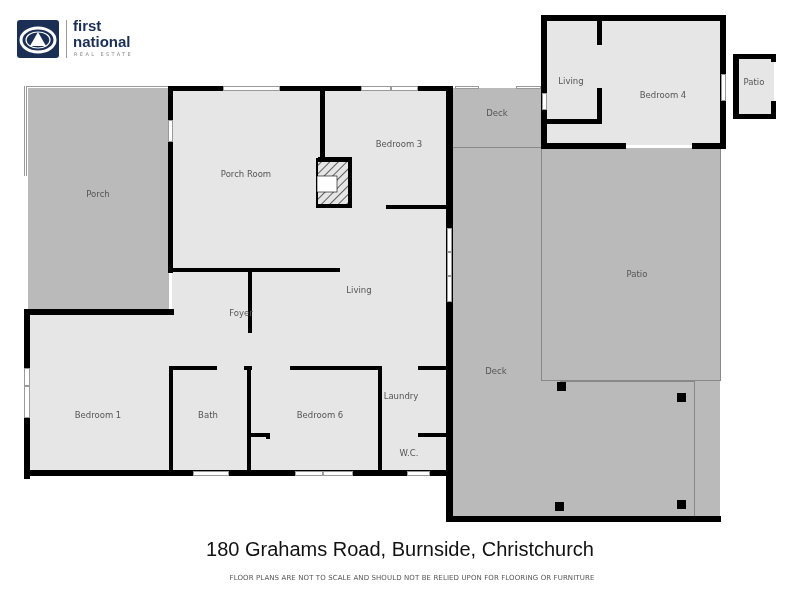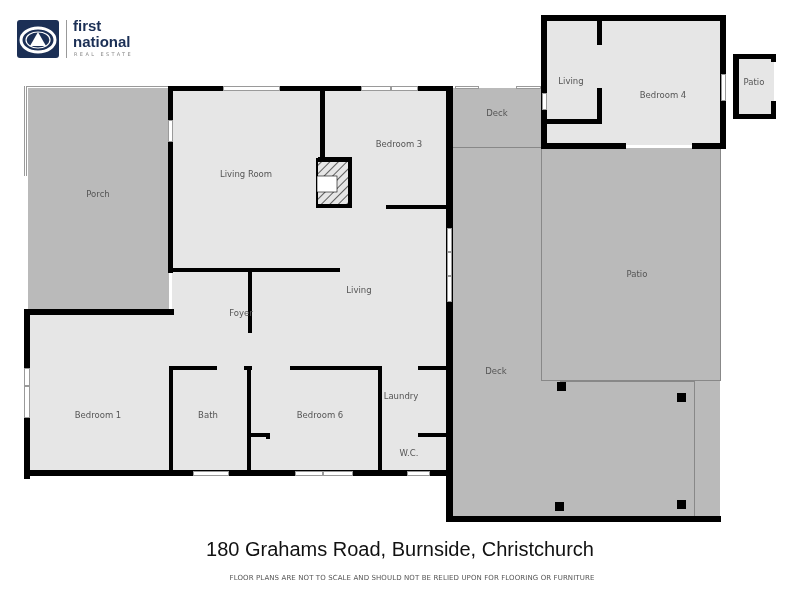--- a/index.html
+++ b/index.html
@@ -119,21 +119,21 @@
   <div class="win" style="left:721px;top:74px;width:5px;height:27px;"></div>
   <div class="win" style="left:455px;top:86px;width:24px;height:3px;"></div>
   <div class="win" style="left:516px;top:86px;width:25px;height:3px;"></div>
 
   <div class="post" style="left:557px;top:382px;"></div>
   <div class="post" style="left:677px;top:393px;"></div>
   <div class="post" style="left:555px;top:502px;"></div>
   <div class="post" style="left:677px;top:500px;"></div>
 
   <div class="label" style="left:98px;top:194px;">Porch</div>
-  <div class="label" style="left:246px;top:174px;">Living Room</div>
+  <div class="label" style="left:246px;top:174px;">Porch Room</div>
   <div class="label" style="left:399px;top:144px;">Bedroom 3</div>
   <div class="label" style="left:497px;top:113px;">Deck</div>
   <div class="label" style="left:571px;top:81px;">Living</div>
   <div class="label" style="left:663px;top:95px;">Bedroom 4</div>
   <div class="label" style="left:754px;top:82px;">Patio</div>
   <div class="label" style="left:359px;top:290px;">Living</div>
   <div class="label" style="left:210px;top:313px;margin-left:31px;">Foyer</div>
   <div class="label" style="left:637px;top:274px;">Patio</div>
   <div class="label" style="left:496px;top:371px;">Deck</div>
   <div class="label" style="left:98px;top:415px;">Bedroom 1</div>

